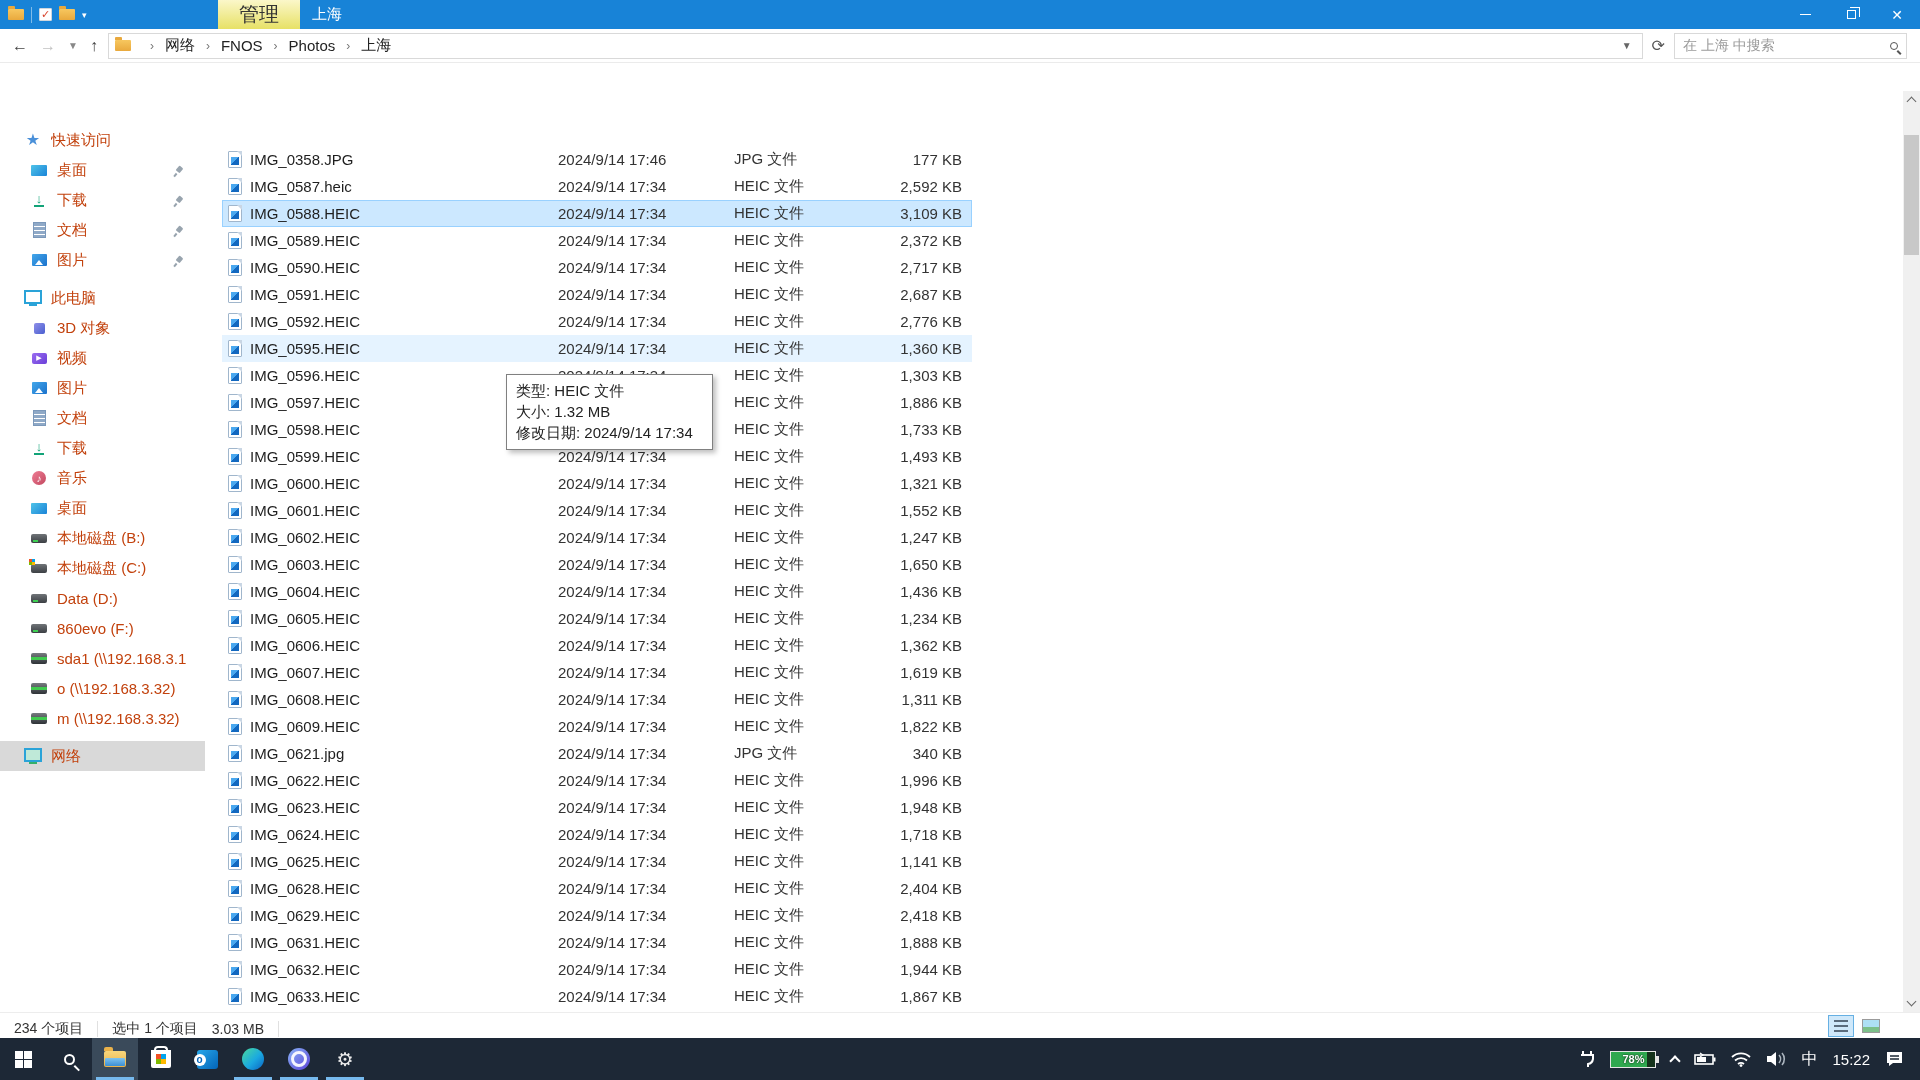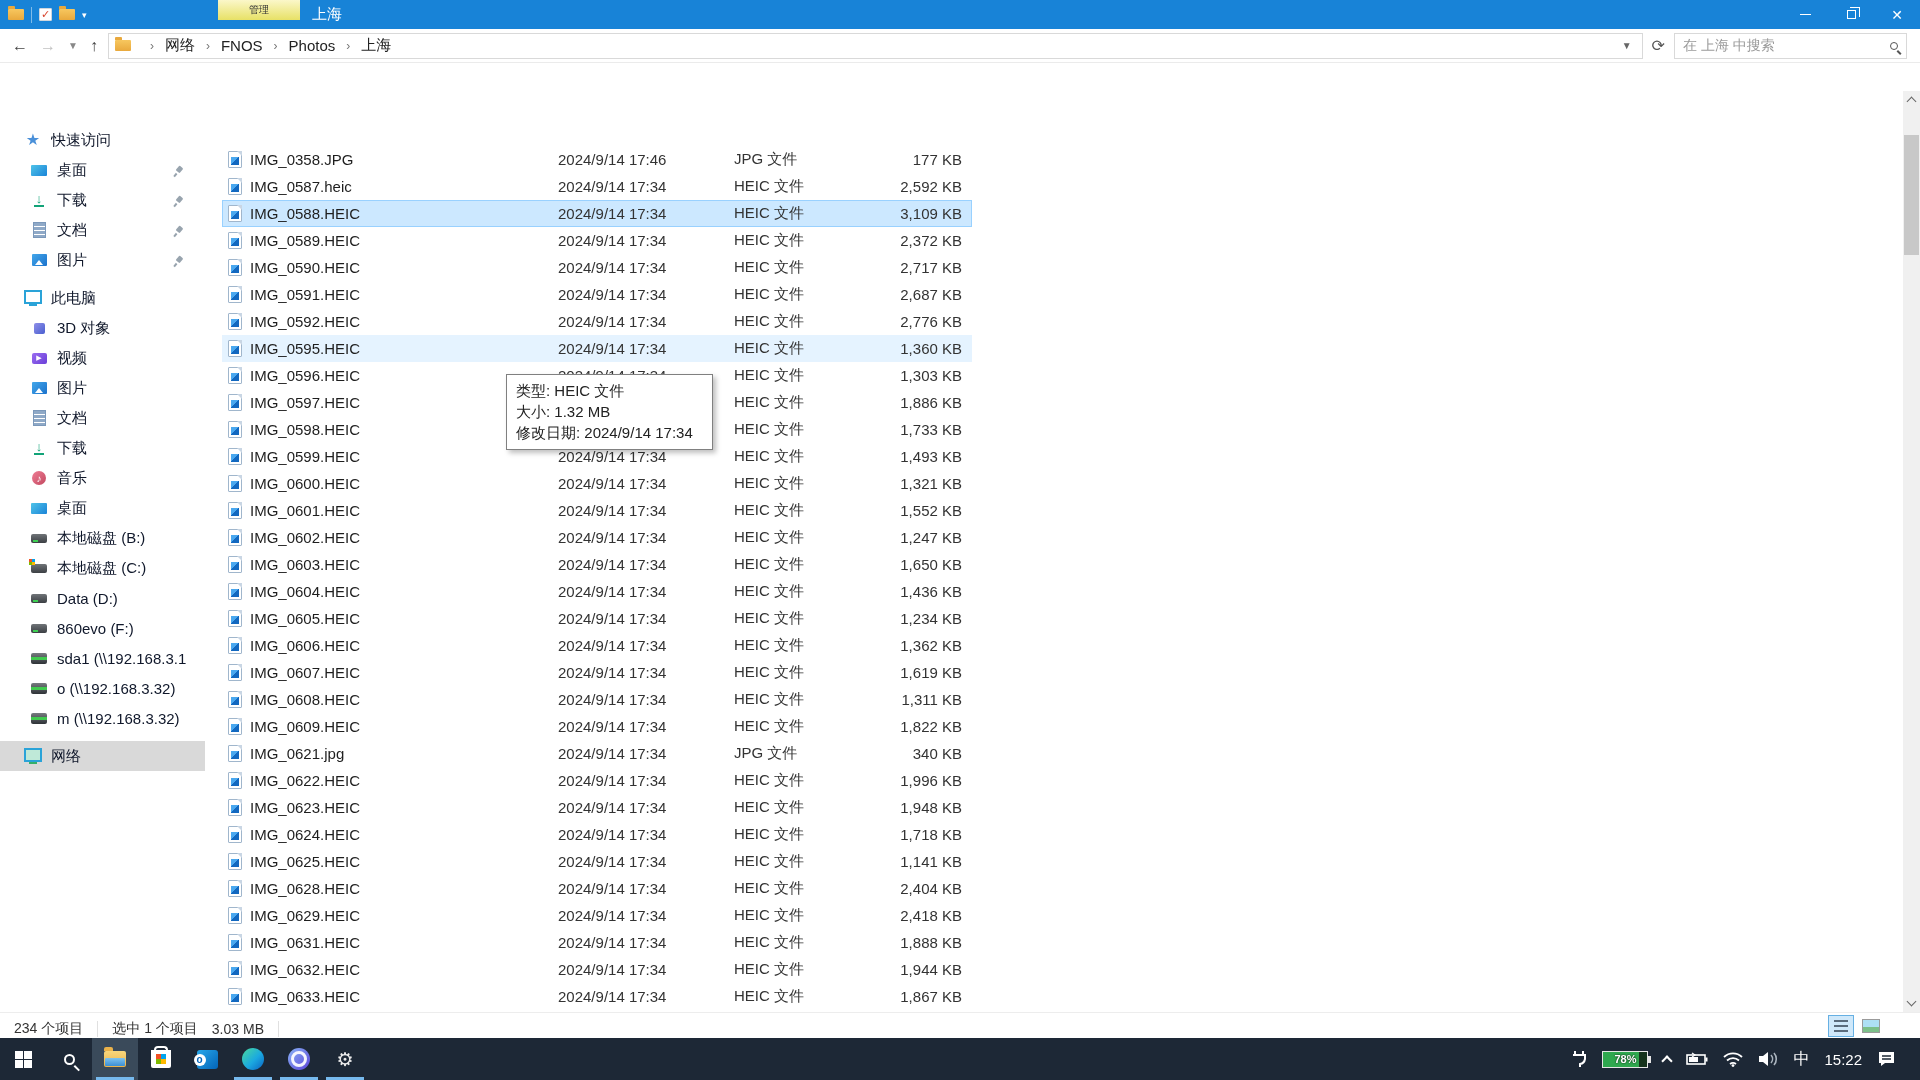--- a/index.html
+++ b/index.html
@@ -8,21 +8,21 @@
   .window { position:absolute; left:0; top:0; width:1920px; height:1038px; background:#fff; }
 
   
   .titlebar { position:relative; height:29px; background:#1883d7; }
   .qat { position:absolute; left:8px; top:0; height:29px; display:flex; align-items:center; gap:7px; }
   .qat .sep { width:1px; height:16px; background:rgba(255,255,255,.45); }
   .mini-folder { width:16px; height:11px; background:linear-gradient(#f7c75f,#e9a93d); border-radius:1px; position:relative; }
   .mini-folder::before { content:""; position:absolute; left:0; top:-3px; width:7px; height:3px; background:#e9a93d; border-radius:1px 1px 0 0; }
   .qat-check { width:13px; height:13px; background:#fff; border:1px solid #cfd6dd; border-radius:1px; color:#d8432c; font-size:11px; font-weight:bold; line-height:11px; text-align:center; }
   .qat-chev { color:#fff; font-size:9px; }
-  .ctx-tab { position:absolute; left:218px; top:0; width:82px; height:20px; background:linear-gradient(#fbf7c9,#e7e166); color:#333; font-size:10px; display:flex; align-items:center; justify-content:center; }
+  .ctx-tab { position:absolute; left:218px; top:0; width:82px; height:29px; background:linear-gradient(#fbf7c9,#e7e166); color:#333; font-size:20px; display:flex; align-items:center; justify-content:center; }
   .win-title { position:absolute; left:312px; top:0; height:29px; display:flex; align-items:center; color:#fff; font-size:15px; }
   .win-controls { position:absolute; right:0; top:0; height:29px; display:flex; }
   .wbtn { width:46px; height:29px; display:flex; align-items:center; justify-content:center; color:#fff; }
   .glyph-min { width:11px; height:1px; background:#fff; }
   .glyph-restore { width:9px; height:9px; border:1px solid #fff; position:relative; background:#1883d7; }
   .glyph-restore::before { content:""; position:absolute; left:2px; top:-4px; width:9px; height:9px; border:1px solid #fff; border-left:none; border-bottom:none; }
   .glyph-close { font-size:14px; line-height:1; }
 
   
   .tabrow { position:relative; height:28px; background:#fff; border-bottom:1px solid #e0e0e0; display:flex; align-items:stretch; font-size:15px; color:#222; }
@@ -42,21 +42,21 @@
   .crumb-sep { color:#777; font-size:12px; margin:0 9px; }
   .crumb-label { padding:2px 2px; }
   .addr-chev { margin-left:auto; color:#666; font-size:10px; padding:0 4px; }
   .refresh { padding:0 9px; color:#555; font-size:16px; }
   .searchbox { width:233px; height:26px; border:1px solid #d9d9d9; margin-right:13px; display:flex; align-items:center; padding:0 8px; }
   .search-ph { color:#9a9a9a; font-size:14px; flex:1; white-space:nowrap; overflow:hidden; }
   .mag { width:8px; height:8px; border:1.5px solid #555; border-radius:50%; position:relative; flex:none; }
   .mag::after { content:""; position:absolute; left:7px; top:7px; width:5px; height:1.5px; background:#555; transform:rotate(45deg); transform-origin:0 0; }
 
   
-  .sidebar { position:absolute; left:0; top:91px; width:205px; height:921px; background:#fff; padding-top:34px; font-size:15px; color:#0f172a; overflow:hidden; }
+  .sidebar { position:absolute; left:0; top:91px; width:205px; height:921px; background:#fff; padding-top:34px; font-size:15px; color:#c2410c; overflow:hidden; }
   .side-row { height:30px; display:flex; align-items:center; padding-left:24px; white-space:nowrap; }
   .side-row.child { padding-left:30px; }
   .side-row.selected { background:#d9d9d9; }
   .side-gap { height:8px; }
   .side-label { overflow:hidden; text-overflow:clip; }
   .pin { width:9px; height:9px; position:relative; transform:rotate(40deg); margin-left:auto; margin-right:22px; flex:none; }
   .pin::before { content:""; position:absolute; left:2px; top:0; width:5px; height:6px; background:#98a4ae; border-radius:1px; }
   .pin::after { content:""; position:absolute; left:4px; bottom:-3px; width:2px; height:4px; background:#98a4ae; }
 
   .ic { width:18px; height:16px; margin-right:9px; flex:none; position:relative; display:flex; align-items:center; justify-content:center; }
@@ -135,21 +135,21 @@
   .tb-explorer::after { content:""; position:absolute; left:1px; bottom:1px; width:20px; height:8px; background:linear-gradient(#7ec3ef,#3b8fd4); border-radius:1px; }
   .tb-store { width:20px; height:18px; background:#fff; border-radius:0 0 2px 2px; position:relative; display:flex; align-items:center; justify-content:center; }
   .tb-store::before { content:""; position:absolute; top:-4px; width:10px; height:5px; border:2px solid #fff; border-bottom:none; border-radius:4px 4px 0 0; }
   .tb-store i { width:10px; height:10px; background:conic-gradient(#00a4ef 0 90deg,#ffb900 0 180deg,#7fba00 0 270deg,#f25022 0); }
   .tb-outlook { width:21px; height:19px; background:linear-gradient(135deg,#28a8ea,#0364b8); border-radius:3px; position:relative; }
   .tb-outlook::after { content:"o"; position:absolute; left:-3px; top:4px; width:12px; height:12px; background:#fff; border-radius:50%; color:#0364b8; font-size:10px; font-weight:bold; text-align:center; line-height:12px; }
   .tb-edge { width:22px; height:22px; border-radius:50%; background:linear-gradient(135deg,#45d6a3 5%,#1ba9e0 55%,#0b63c4 100%); }
   .tb-ring { width:22px; height:22px; border-radius:50%; background:linear-gradient(135deg,#8ab4f8,#5b43d8); display:flex; align-items:center; justify-content:center; }
   .tb-ring::after { content:""; width:10px; height:10px; border:3px solid rgba(255,255,255,.92); border-radius:50%; }
   .tb-gear { font-size:19px; color:#ececec; line-height:1; }
-  .tray { margin-left:auto; display:flex; align-items:center; gap:15px; padding-right:24px; }
+  .tray { margin-left:auto; display:flex; align-items:center; gap:15px; padding-right:16px; }
   .tray-chev { width:8px; height:8px; border-left:2px solid #fff; border-top:2px solid #fff; transform:rotate(45deg); margin-top:4px; }
   .batt-widget { width:46px; height:17px; border:1px solid #e6e6e6; background:#15331c; position:relative; display:flex; align-items:center; justify-content:center; }
   .batt-widget::before { content:""; position:absolute; left:0; top:0; bottom:0; width:80%; background:#2fa84f; }
   .batt-widget::after { content:""; position:absolute; right:-4px; top:4px; width:3px; height:7px; background:#e6e6e6; }
   .batt-widget b { position:relative; font-size:11px; color:#fff; font-weight:bold; text-shadow:0 0 2px #000; }
   .ime { font-size:16px; }
   .clock { font-size:15px; }
   .tray svg { display:block; }
 </style>
 </head>

